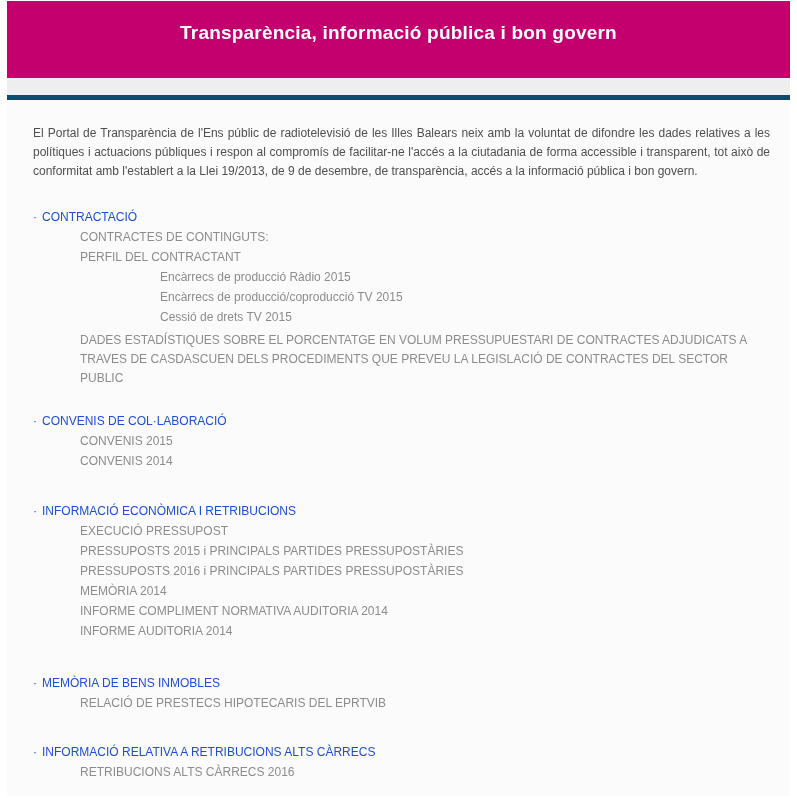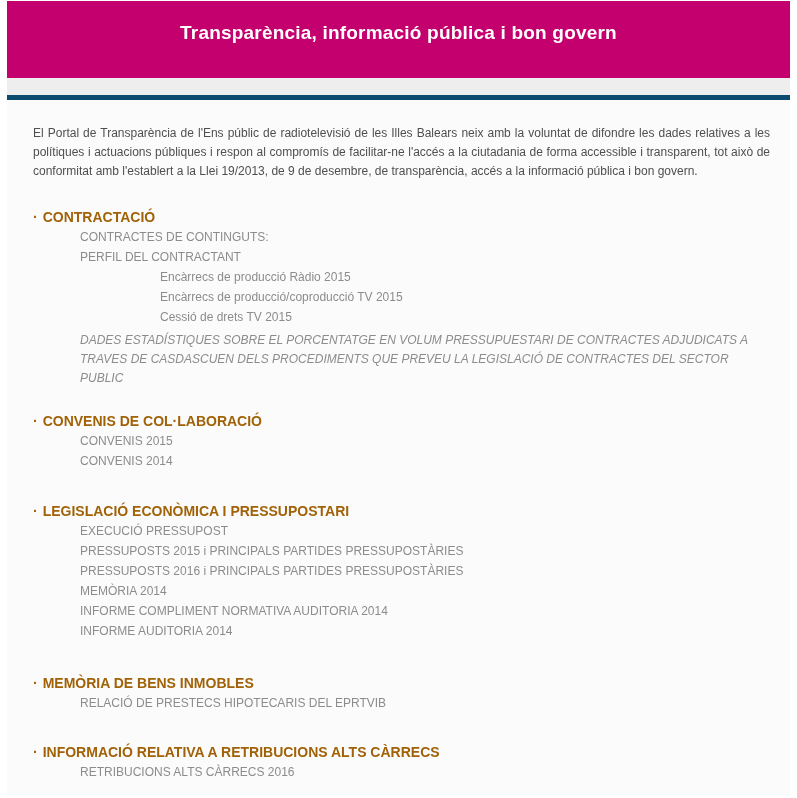--- a/index.html
+++ b/index.html
@@ -43,39 +43,39 @@
     line-height: 19px;
     text-align: justify;
     padding-right: 0px;
   }
   .section { margin-top: 28px; }
   .section.s2 { margin-top: 25px; }
   .section.s3 { margin-top: 35px; }
   .section.s4 { margin-top: 37px; }
   .section.s5 { margin-top: 34px; }
   .section-title {
-    color: #a16207;
-    font-size: 14px;
-    font-weight: bold;
+    color: #1d4ed8;
+    font-size: 12px;
+    font-weight: normal;
     line-height: 16px;
     margin-bottom: 6px;
   }
   .section-title .bullet { margin-right: 5px; }
   .item {
     display: block;
     color: #8c8c8c;
     font-size: 12px;
     line-height: 13px;
     margin-bottom: 7px;
     text-decoration: none;
     cursor: pointer;
   }
   .item.lvl1 { margin-left: 47px; padding-right: 20px; }
   .item.lvl2 { margin-left: 127px; }
-  .item.multiline { line-height: 19px; font-style: italic; }
+  .item.multiline { line-height: 19px; }
 </style>
 </head>
 <body>
 
 <div class="page">
 
   <div class="header">
     <h1>Transparència, informació pública i bon govern</h1>
   </div>
 
@@ -100,21 +100,21 @@
     <div class="section s2">
       <div class="section-title">
         <span class="bullet">·</span><span>CONVENIS DE COL·LABORACIÓ</span>
       </div>
       <a class="item lvl1">CONVENIS 2015</a>
       <a class="item lvl1">CONVENIS 2014</a>
     </div>
 
     <div class="section s3">
       <div class="section-title">
-        <span class="bullet">·</span><span>LEGISLACIÓ ECONÒMICA I PRESSUPOSTARI</span>
+        <span class="bullet">·</span><span>INFORMACIÓ ECONÒMICA I RETRIBUCIONS</span>
       </div>
       <a class="item lvl1">EXECUCIÓ PRESSUPOST</a>
       <a class="item lvl1">PRESSUPOSTS 2015 i PRINCIPALS PARTIDES PRESSUPOSTÀRIES</a>
       <a class="item lvl1">PRESSUPOSTS 2016 i PRINCIPALS PARTIDES PRESSUPOSTÀRIES</a>
       <a class="item lvl1">MEMÒRIA 2014</a>
       <a class="item lvl1">INFORME COMPLIMENT NORMATIVA AUDITORIA 2014</a>
       <a class="item lvl1">INFORME AUDITORIA 2014</a>
     </div>
 
     <div class="section s4">

